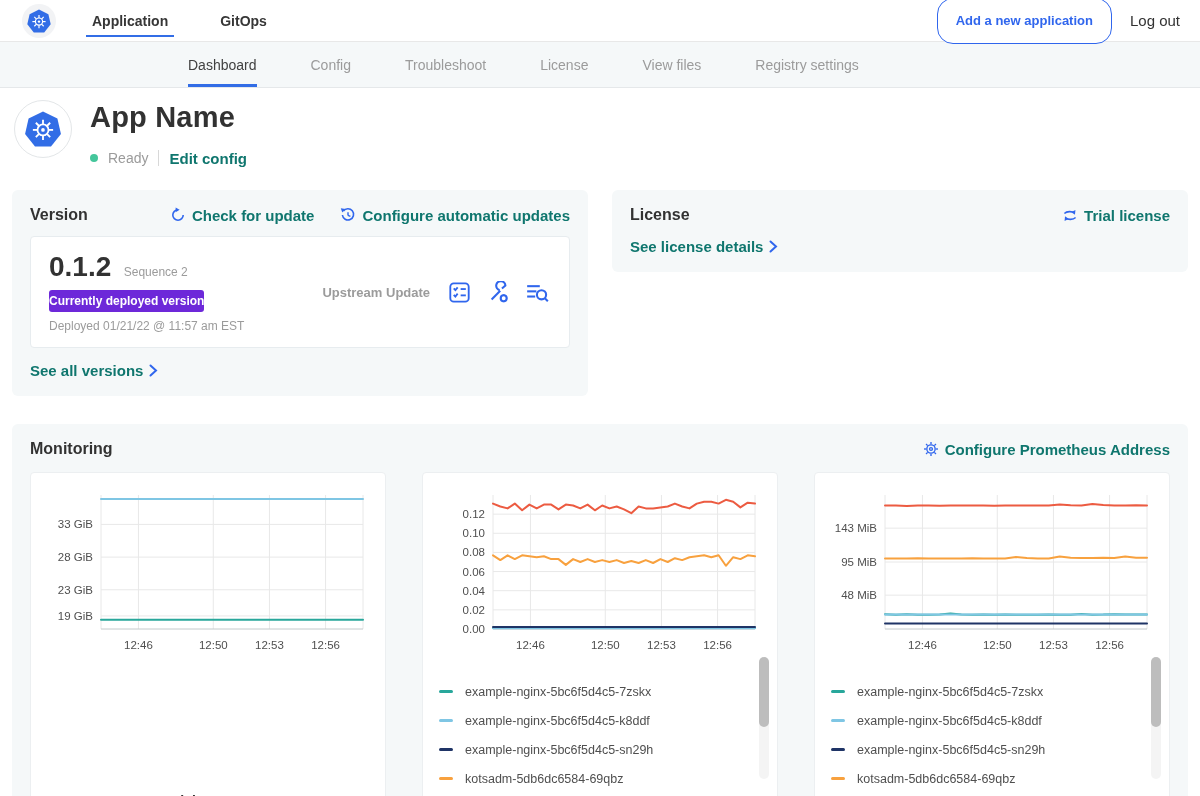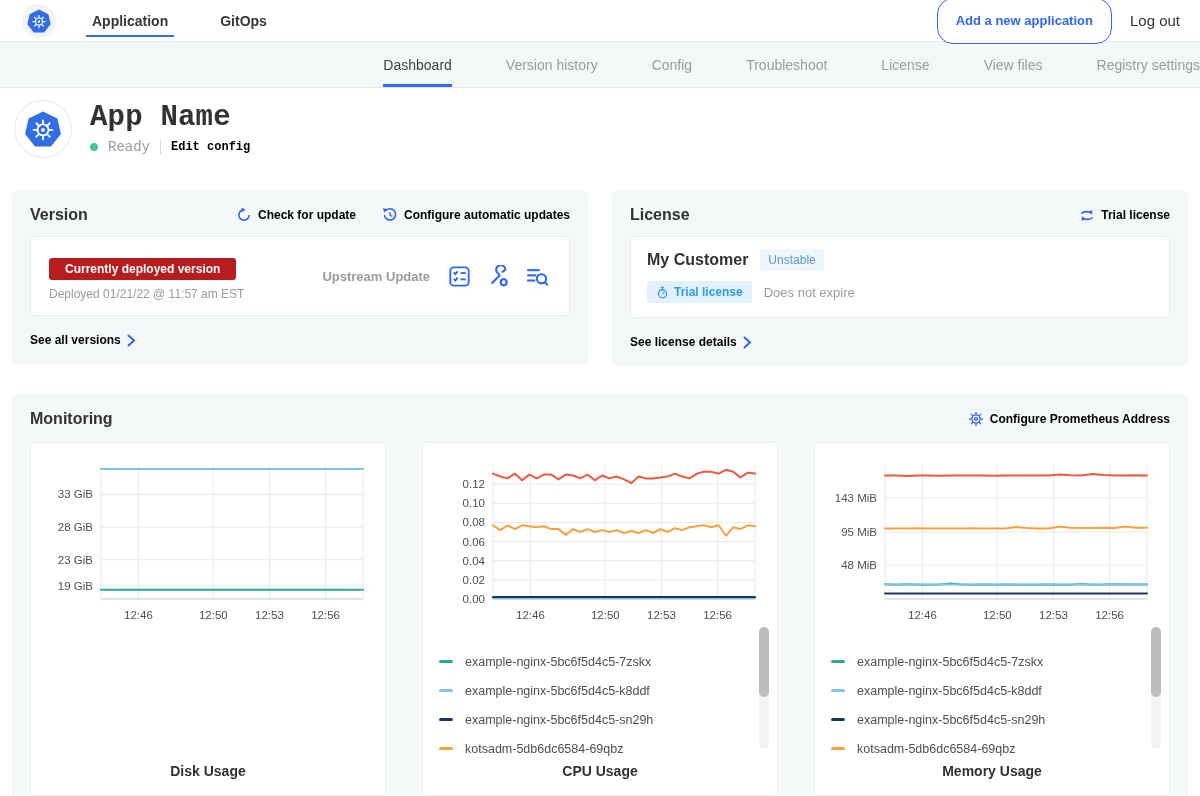--- a/index.html
+++ b/index.html
@@ -8,47 +8,47 @@
   
   .topnav { height:42px; background:#fff; border-bottom:1px solid #e8e8e8; display:flex; align-items:center; padding:0 20px 0 22px; position:relative; }
   .topnav .logo { width:34px; height:34px; border-radius:50%; background:#f2f3f5; display:flex; align-items:center; justify-content:center; margin-right:30px; }
   .top-tab { font-size:14px; font-weight:bold; color:#363636; height:32px; display:flex; align-items:center; padding:0 6px; margin-right:40px; position:relative; cursor:pointer; }
   .top-tab.active::after { content:""; position:absolute; left:0; right:0; bottom:0; height:2px; background:#326de6; }
   .topnav-right { margin-left:auto; display:flex; align-items:center; gap:18px; }
   .add-app-btn { border:1.5px solid #3066ed; color:#3066ed; font-weight:bold; font-size:13px; background:#fff; border-radius:16px; height:46px; padding:0 18px; cursor:pointer; font-family:inherit;text-align:right; }
   .logout { font-size:15px; color:#323232; cursor:pointer; }
 
   
-  .subnav { height:46px; background:#f5f8f9; border-bottom:1px solid #e5e8ea; display:flex; align-items:stretch; padding-left:188px; gap:54px;justify-content:flex-end; }
+  .subnav { height:46px; background:#f5f8f9; border-bottom:1px solid #e5e8ea; display:flex; align-items:stretch; padding-left:188px; gap:54px; }
   .subnav-item { font-size:14px; color:#9b9b9b; display:flex; align-items:center; cursor:pointer; border-bottom:3px solid transparent; padding-top:3px; }
   .subnav-item.active { color:#414141; border-bottom-color:#326de6; }
 
   
-  .app-header { display:flex; align-items:flex-start; padding:12px 0 0 14px; height:92px; background:#fff;font-family:Liberation Mono, monospace; }
+  .app-header { display:flex; align-items:flex-start; padding:12px 0 0 14px; height:92px; background:#fff; }
   .app-logo { width:58px; height:58px; border-radius:50%; border:1px solid #e3e6e8; background:#fff; display:flex; align-items:center; justify-content:center; margin-right:18px; }
   .app-title { font-size:29px; font-weight:bold; color:#323232; letter-spacing:.2px; line-height:1.1; margin-top:2px; }
-  .app-sub { display:flex; align-items:center; gap:10px; margin-top:5px; }
+  .app-sub { display:flex; align-items:center; gap:10px; margin-top:16px; }
   .status-dot { width:8px; height:8px; border-radius:50%; background:#44c69b; display:inline-block; }
   .status-text { font-size:14px; color:#9b9b9b; }
   .vline { width:1px; height:16px; background:#d8d8d8; }
-  .link { color:#000000; font-weight:bold; font-size:12px; cursor:pointer; display:inline-flex; align-items:center; gap:6px;text-align:center; }
+  .link { color:#0f766e; font-weight:bold; font-size:15px; cursor:pointer; display:inline-flex; align-items:center; gap:6px;text-align:center; }
 
   
   .cards-row { display:flex; gap:24px; margin:10px 12px 0 12px; align-items:flex-start; }
   .panel { background:#f5f8f9; border-radius:6px; padding:16px 18px; }
   .panel-hd { display:flex; align-items:center; }
   .panel-title { font-size:16px; font-weight:bold; color:#323232; }
   .panel-links { margin-left:auto; display:flex; gap:26px; }
   .version-panel { width:576px; }
   .license-panel { width:576px; }
   .inner-card { background:#fff; border:1px solid #e7ecef; border-radius:4px; margin-top:12px; }
   .version-body { display:flex; align-items:center; padding:14px 20px 14px 18px; }
   .ver-num { font-size:28px; font-weight:bold; color:#323232; display:inline; }
   .ver-seq { font-size:12px; color:#9b9b9b; margin-left:8px; }
-  .deployed-badge { display:inline-block; background:#b91c1c; color:#fff; font-size:12px; font-weight:bold; border-radius:3px; padding:4px 16px; margin:7px 0 7px 0; }
+  .deployed-badge { display:inline-block; background:#6d28d9; color:#fff; font-size:12px; font-weight:bold; border-radius:3px; padding:4px 0; margin:7px 0 7px 0; }
   .deployed-at { font-size:12px; color:#9b9b9b; }
   .ver-source { flex:1; text-align:left; padding-left:78px; font-size:13px; font-weight:bold; color:#9b9b9b; }
   .ver-icons { display:flex; gap:16px; align-items:center; }
   .see-link { margin-top:14px; }
 
   .license-body { padding:12px 16px 14px 16px; }
   .lic-row1 { display:flex; align-items:center; gap:12px; }
   .customer-name { font-size:16px; font-weight:bold; color:#323232; }
   .channel-badge { background:#eef6fc; color:#5d9bc6; font-size:12px; border-radius:3px; padding:4px 8px; }
   .lic-row2 { display:flex; align-items:center; gap:12px; margin-top:10px; }
@@ -95,21 +95,20 @@
   <div class="top-tab active">Application</div>
   <div class="top-tab">GitOps</div>
   <div class="topnav-right">
     <button class="add-app-btn">Add a new application</button>
     <span class="logout">Log out</span>
   </div>
 </div>
 
 <div class="subnav">
   <div class="subnav-item active">Dashboard</div>
-  <div class="subnav-item">Version history</div>
   <div class="subnav-item">Config</div>
   <div class="subnav-item">Troubleshoot</div>
   <div class="subnav-item">License</div>
   <div class="subnav-item">View files</div>
   <div class="subnav-item">Registry settings</div>
 </div>
 
 <div class="app-header">
   <div class="app-logo">
     <svg width="46" height="46" viewBox="0 0 100 100">
@@ -161,20 +160,24 @@
                 <line x1="10" y1="6.5" x2="10" y2="10.5" stroke="#3066ed" stroke-width="1.8"></line>
                 <line x1="10" y1="10.5" x2="13" y2="11.8" stroke="#3066ed" stroke-width="1.8"></line>
               </svg>
           </span>
           <span>Configure automatic updates</span>
         </span>
       </span>
     </div>
     <div class="inner-card version-body">
       <div>
+        <div>
+          <span class="ver-num">0.1.2</span>
+          <span class="ver-seq">Sequence 2</span>
+        </div>
         <div><span class="deployed-badge">Currently deployed version</span></div>
         <div class="deployed-at">Deployed 01/21/22 @ 11:57 am EST</div>
       </div>
       <div class="ver-source">Upstream Update</div>
       <div class="ver-icons">
         <span class="icon">
           <svg width="23" height="23" viewBox="0 0 20 20" fill="none" stroke="#3066ed" stroke-width="1.6">
               <rect x="2" y="2" width="16" height="16" rx="3"></rect>
               <polyline points="5,6.5 6.4,8 8.4,5.5"></polyline>
               <polyline points="5,12 6.4,13.5 8.4,11"></polyline>
@@ -225,40 +228,20 @@
             <svg width="16" height="15" viewBox="0 0 20 18">
                 <path d="M3 6.5 C6 3.5 13 3.5 15 6" fill="none" stroke="#3066ed" stroke-width="2"></path>
                 <polygon points="16.8,2 16.2,8 11.8,4.6" fill="#3066ed"></polygon>
                 <path d="M17 11.5 C14 14.5 7 14.5 5 12" fill="none" stroke="#3066ed" stroke-width="2"></path>
                 <polygon points="3.2,16 3.8,10 8.2,13.4" fill="#3066ed"></polygon>
               </svg>
           </span>
           <span>Trial license</span>
         </span>
       </span>
-    </div>
-    <div class="inner-card license-body">
-      <div class="lic-row1">
-        <span class="customer-name">My Customer</span>
-        <span class="channel-badge">Unstable</span>
-      </div>
-      <div class="lic-row2">
-        <span class="trial-badge">
-          <span class="icon">
-            <svg width="13" height="13" viewBox="0 0 20 20" fill="none" stroke="#2d9fe0" stroke-width="2">
-                <circle cx="10" cy="12" r="6.2"></circle>
-                <line x1="10" y1="5.8" x2="10" y2="3"></line>
-                <line x1="7.4" y1="2.2" x2="12.6" y2="2.2"></line>
-                <line x1="10" y1="12" x2="13" y2="9.6"></line>
-              </svg>
-          </span>
-          <span>Trial license</span>
-        </span>
-        <span class="expiry">Does not expire</span>
-      </div>
     </div>
     <div class="see-link">
       <span class="link">
         <span>See license details</span>
         <span class="icon">
           <svg width="9" height="13" viewBox="0 0 9 13">
               <polyline points="1.5,1.5 7,6.5 1.5,11.5" fill="none" stroke="#3066ed" stroke-width="2" stroke-linecap="round"></polyline>
             </svg>
         </span>
       </span>

